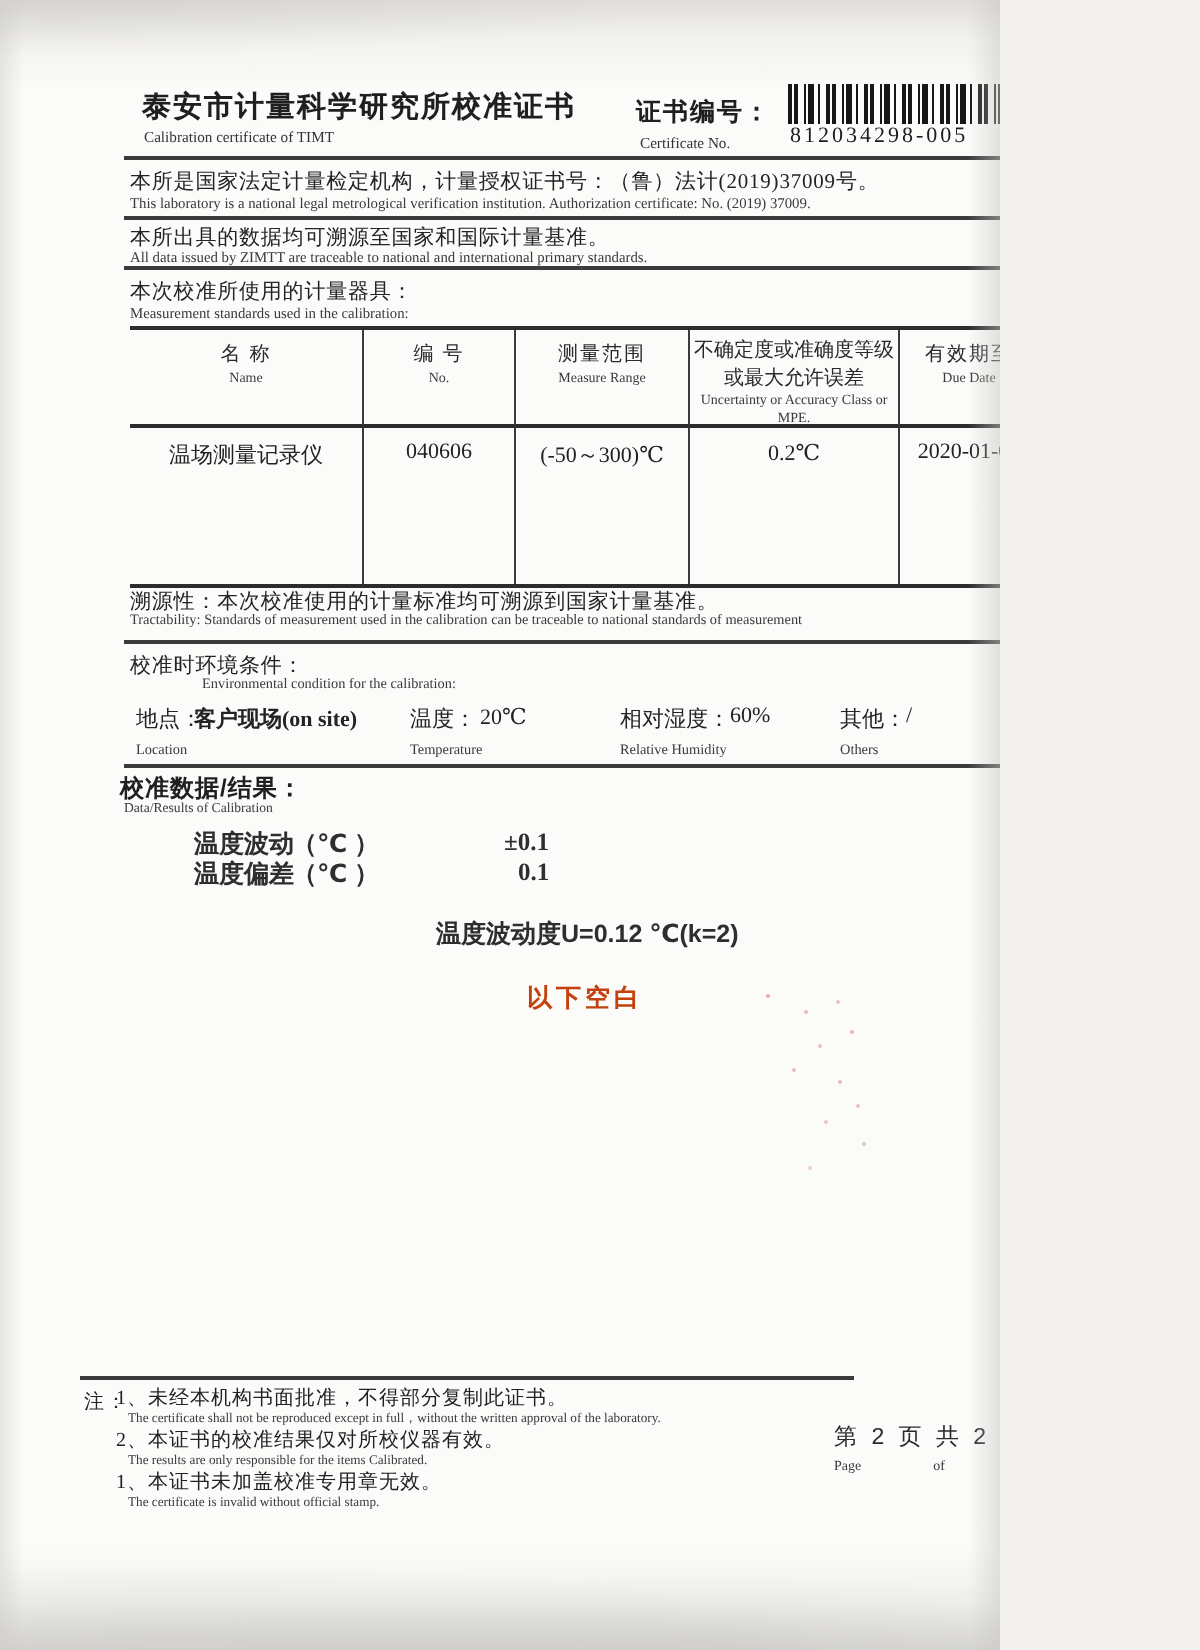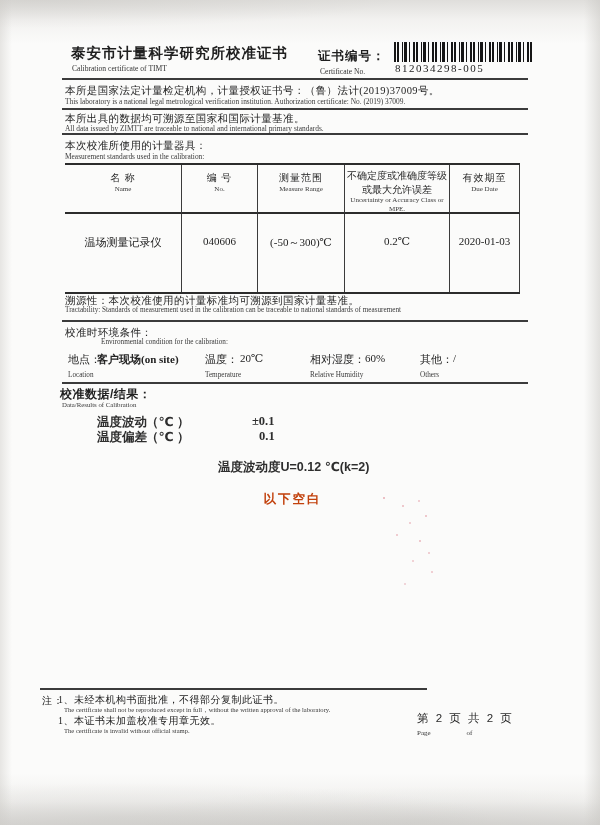--- a/index.html
+++ b/index.html
@@ -1,17 +1,17 @@
 <!DOCTYPE html>
 <html><head>
 <meta charset="utf-8">
 <style>
   html,body{margin:0;padding:0;}
   body{width:600px;height:825px;background:#f2f1ef;font-family:"Liberation Serif","DejaVu Serif",serif;}
-  .page{position:relative;width:600px;height:825px;background:#fbfbfa;overflow:hidden;color:#2b2b2b;}
+  .page{position:relative;width:500px;height:825px;background:#fbfbfa;overflow:hidden;color:#2b2b2b;}
   .abs{position:absolute;white-space:nowrap;}
   .zh-sans{font-family:"Liberation Sans","DejaVu Sans",sans-serif;}
   .rule{position:absolute;left:62px;width:466px;height:2px;background:#3b3b3b;}
   
   .title-zh{top:44px;left:71px;font-size:14.5px;font-weight:700;letter-spacing:1px;color:#1f1f1f;}
   .title-en{top:64px;left:72px;font-size:7.6px;color:#333;}
   .certlab-zh{top:48px;left:318px;font-size:12.5px;font-weight:700;letter-spacing:1px;color:#1f1f1f;}
   .certlab-en{top:67px;left:320px;font-size:7.6px;color:#333;}
   .barcode{top:42px;left:394px;width:138px;height:20px;background:repeating-linear-gradient(90deg,#161616 0 2px,#fbfbfa 2px 3px,#161616 3px 5px,#fbfbfa 5px 8px,#161616 8px 9px,#fbfbfa 9px 10px,#161616 10px 13px,#fbfbfa 13px 15px,#161616 15px 16px,#fbfbfa 16px 19px);}
   .barcode-num{top:62px;left:395px;font-size:11px;letter-spacing:1.5px;color:#1c1c1c;}
@@ -19,21 +19,21 @@
   .st-zh{font-size:10.5px;letter-spacing:.4px;color:#232323;}
   .st-en{font-size:7.4px;color:#3a3a3a;}
   
   .std-table{position:absolute;left:65px;top:163px;width:455px;height:127px;border-top:2.5px solid #2c2c2c;border-bottom:2.5px solid #2c2c2c;display:grid;grid-template-columns:117px 76px 87px 105px 70px;grid-template-rows:49px 1fr;box-sizing:content-box;}
   .cell{border-right:1.5px solid #3b3b3b;text-align:center;overflow:hidden;}
   .th{border-bottom:2px solid #2c2c2c;padding-top:6px;}
   .th .hzh{font-size:10px;letter-spacing:1px;color:#2a2a2a;line-height:1.35;white-space:normal;}
   .th .hen{font-size:7px;color:#3a3a3a;line-height:1.25;white-space:normal;}
   .th.c4{padding-top:4px;}
   .th.c4 .hzh{letter-spacing:0;}
-  .td{padding-top:21px;font-size:11px;color:#222;}
+  .td{padding-top:6px;font-size:11px;color:#222;}
   
   .tr-zh{top:294px;left:65px;font-size:10.5px;letter-spacing:.4px;color:#232323;}
   .tr-en{top:306px;left:65px;font-size:7.2px;color:#3a3a3a;}
   .env-title-zh{top:326px;left:65px;font-size:10.5px;letter-spacing:.4px;color:#232323;}
   .env-title-en{top:338px;left:65px;font-size:7.2px;color:#3a3a3a;padding-left:36px;}
   .env-row{position:absolute;top:352px;left:65px;width:470px;height:14px;}
   .env-row span{position:absolute;font-size:11px;color:#232323;white-space:nowrap;}
   .env-val{font-weight:700;font-size:11.5px;}
   .env-en{position:absolute;top:371px;left:65px;width:470px;height:10px;}
   .env-en span{position:absolute;font-size:7.2px;color:#3a3a3a;white-space:nowrap;}
@@ -160,20 +160,24 @@
 
   <div class="note-rule"></div>
   <div class="notes">
     <div class="note-label">注：</div>
     <div class="note-items">
       <div>
         <div class="nzh">1、未经本机构书面批准，不得部分复制此证书。</div>
         <div class="nen">The certificate shall not be reproduced except in full，without the written approval of the laboratory.</div>
       </div>
       <div>
+        <div class="nzh">2、本证书的校准结果仅对所校仪器有效。</div>
+        <div class="nen">The results are only responsible for the items Calibrated.</div>
+      </div>
+      <div>
         <div class="nzh">1、本证书未加盖校准专用章无效。</div>
         <div class="nen">The certificate is invalid without official stamp.</div>
       </div>
     </div>
   </div>
 
   <div class="abs pf-zh zh-sans">第 2 页 共 2 页</div>
   <div class="pf-en">
     <span>Page</span>
     <span>of</span>

